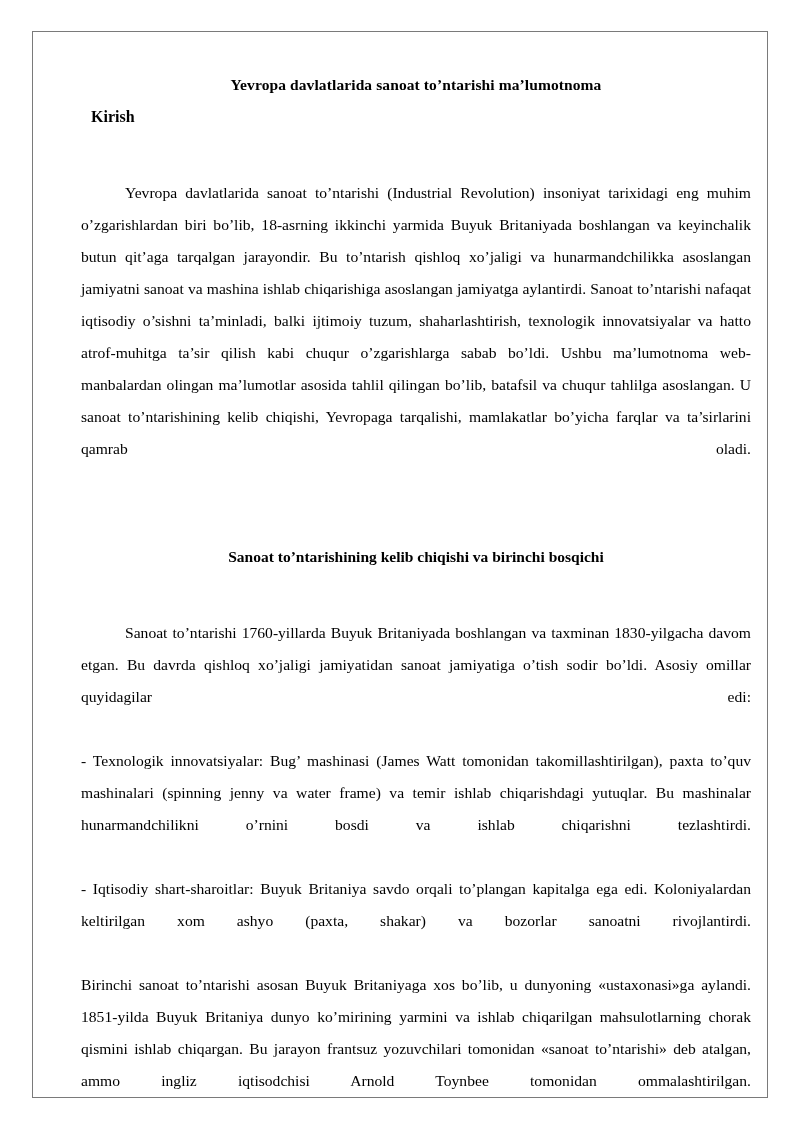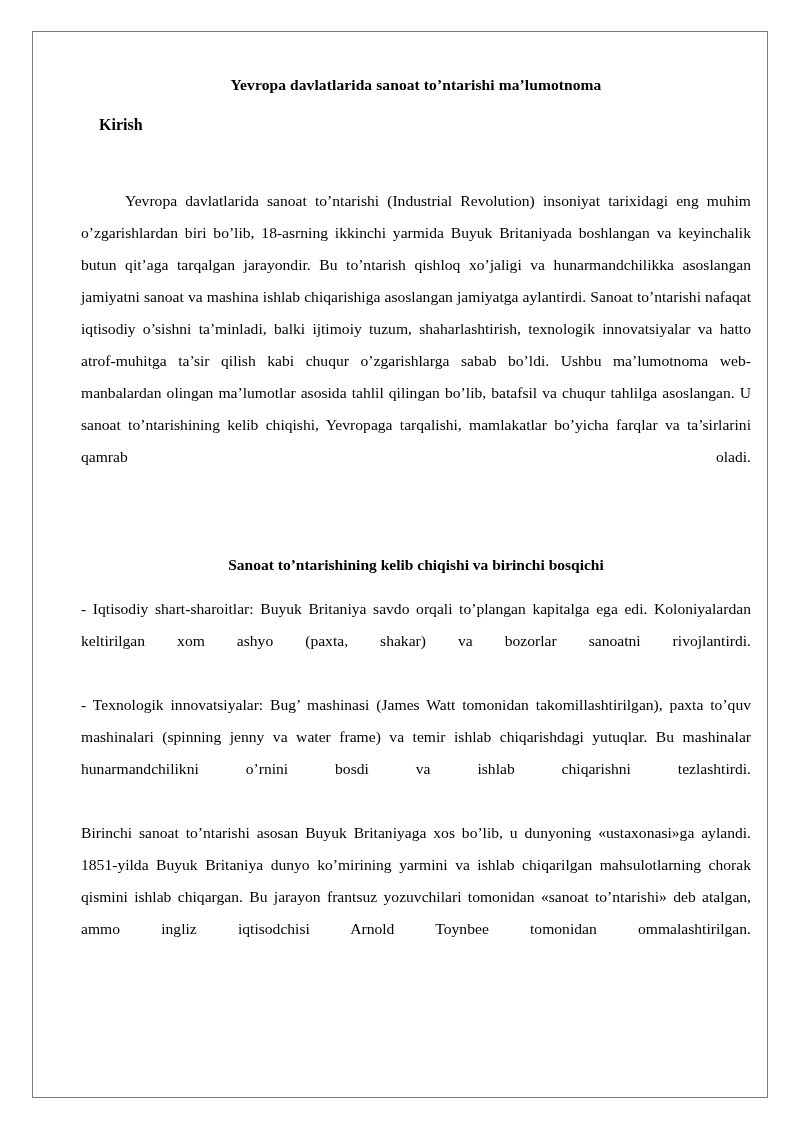--- a/index.html
+++ b/index.html
@@ -39,21 +39,21 @@
     font-size: 15.5px;
     line-height: 32px;
     margin: 0 0 0 0;
     letter-spacing: 0.1px;
   }
 
   .section-label {
     font-weight: bold;
     font-size: 16px;
     line-height: 32px;
-    margin: 8px;
+    margin: 0;
     padding-left: 10px;
   }
 
   .section-heading {
     text-align: center;
     font-weight: bold;
     font-size: 15.5px;
     line-height: 32px;
     margin: 12px;
   }
@@ -96,22 +96,23 @@
     <h1 class="doc-title">Yevropa davlatlarida sanoat to’ntarishi ma’lumotnoma</h1>
 
     <h2 class="section-label">Kirish</h2>
 
     <p class="body-par indent">Yevropa davlatlarida sanoat to’ntarishi (Industrial Revolution) insoniyat tarixidagi eng muhim o’zgarishlardan biri bo’lib, 18-asrning ikkinchi yarmida Buyuk Britaniyada boshlangan va keyinchalik butun qit’aga tarqalgan jarayondir. Bu to’ntarish qishloq xo’jaligi va hunarmandchilikka asoslangan jamiyatni sanoat va mashina ishlab chiqarishiga asoslangan jamiyatga aylantirdi. Sanoat to’ntarishi nafaqat iqtisodiy o’sishni ta’minladi, balki ijtimoiy tuzum, shaharlashtirish, texnologik innovatsiyalar va hatto atrof-muhitga ta’sir qilish kabi chuqur o’zgarishlarga sabab bo’ldi. Ushbu ma’lumotnoma web-manbalardan olingan ma’lumotlar asosida tahlil qilingan bo’lib, batafsil va chuqur tahlilga asoslangan. U sanoat to’ntarishining kelib chiqishi, Yevropaga tarqalishi, mamlakatlar bo’yicha farqlar va ta’sirlarini qamrab oladi.</p>
 
     <div class="spacer-line"></div>
 
     <h2 class="section-heading">Sanoat to’ntarishining kelib chiqishi va birinchi bosqichi</h2>
 
+    <p class="body-par indent">Sanoat to’ntarishi 1760-yillarda Buyuk Britaniyada boshlangan va taxminan 1830-yilgacha davom etgan. Bu davrda qishloq xo’jaligi jamiyatidan sanoat jamiyatiga o’tish sodir bo’ldi. Asosiy omillar quyidagilar edi:</p>
+
+    <p class="body-par no-indent">-	Texnologik innovatsiyalar: Bug’ mashinasi (James Watt tomonidan takomillashtirilgan), paxta to’quv mashinalari (spinning jenny va water frame) va temir ishlab chiqarishdagi yutuqlar. Bu mashinalar hunarmandchilikni o’rnini bosdi va ishlab chiqarishni tezlashtirdi.</p>
 
     <p class="body-par no-indent">- Iqtisodiy shart-sharoitlar: Buyuk Britaniya savdo orqali to’plangan kapitalga ega edi. Koloniyalardan keltirilgan xom ashyo (paxta, shakar) va bozorlar sanoatni rivojlantirdi.</p>
-
-    <p class="body-par no-indent">-	Texnologik innovatsiyalar: Bug’ mashinasi (James Watt tomonidan takomillashtirilgan), paxta to’quv mashinalari (spinning jenny va water frame) va temir ishlab chiqarishdagi yutuqlar. Bu mashinalar hunarmandchilikni o’rnini bosdi va ishlab chiqarishni tezlashtirdi.</p>
 
 
     <p class="body-par no-indent">Birinchi sanoat to’ntarishi asosan Buyuk Britaniyaga xos bo’lib, u dunyoning «ustaxonasi»ga aylandi. 1851-yilda Buyuk Britaniya dunyo ko’mirining yarmini va ishlab chiqarilgan mahsulotlarning chorak qismini ishlab chiqargan. Bu jarayon frantsuz yozuvchilari tomonidan «sanoat to’ntarishi» deb atalgan, ammo ingliz iqtisodchisi Arnold Toynbee tomonidan ommalashtirilgan.</p>
 
   </div>
 </div>
 
 </body></html>

